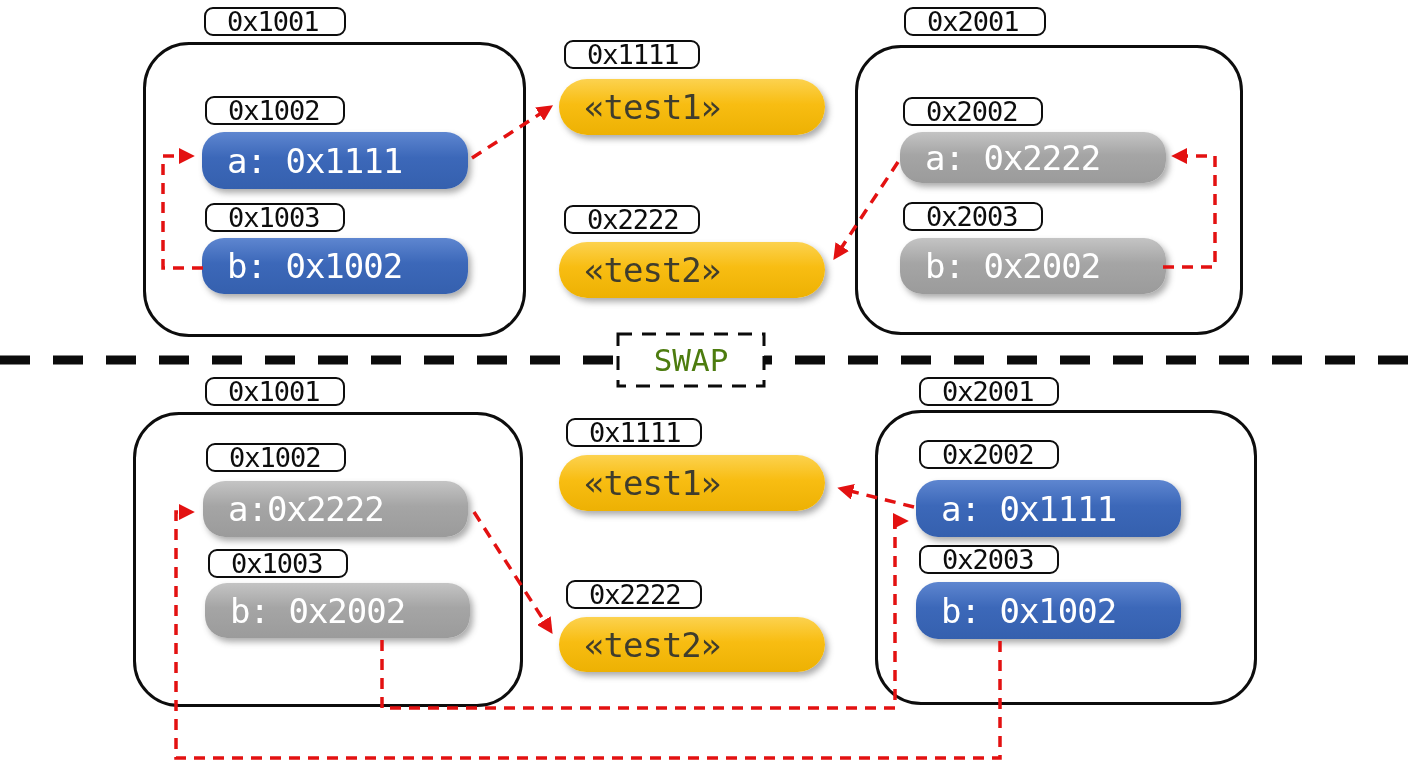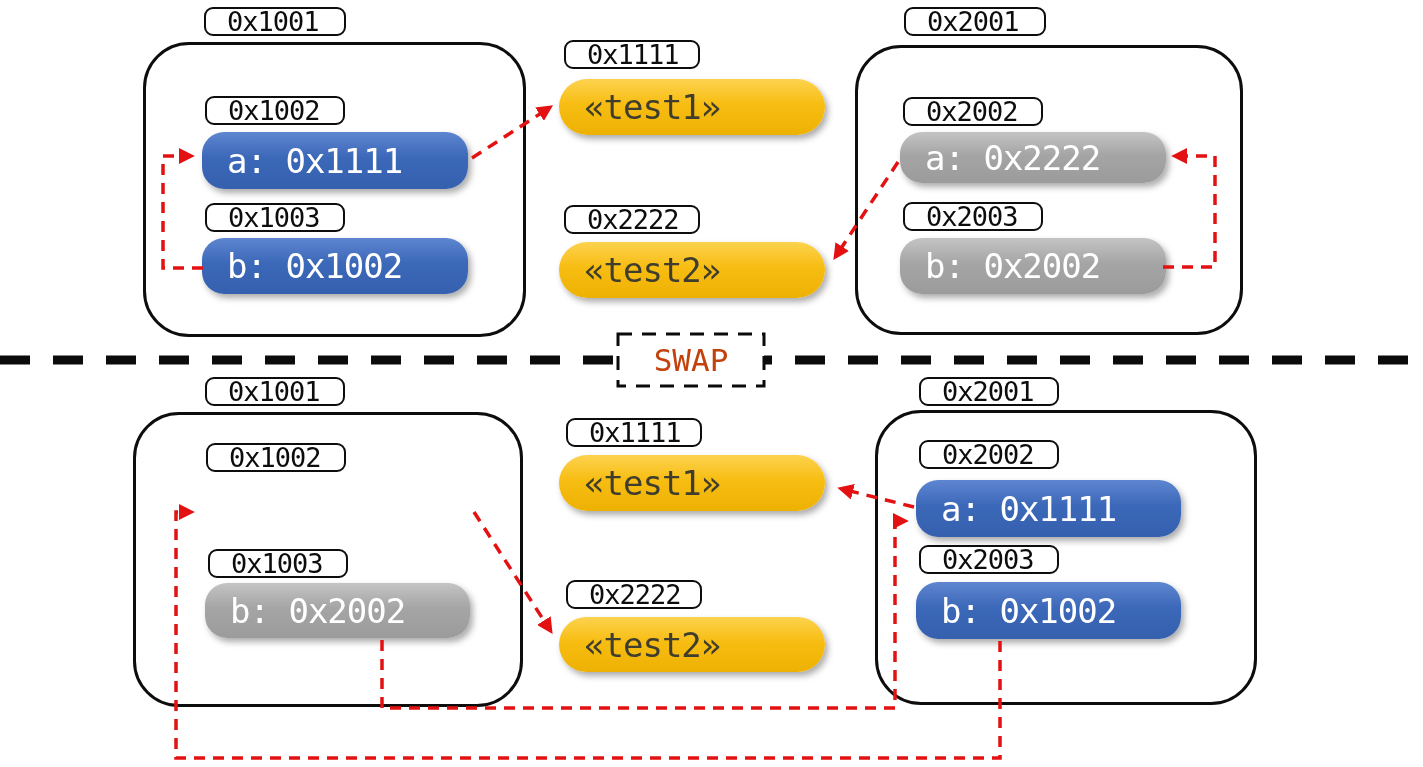--- a/index.html
+++ b/index.html
@@ -23,21 +23,21 @@
     position:absolute;border-radius:22px;display:flex;align-items:center;padding-left:25px;
     box-sizing:border-box;font-size:34px;letter-spacing:-1px;z-index:3;
     box-shadow:3px 4px 6px rgba(70,70,70,.45);
   }
   .vbox.blue{background:linear-gradient(180deg,#5e86d0 0%,#3c68b9 45%,#3560ae 100%);color:#ffffff;}
   .vbox.gray{background:linear-gradient(180deg,#c4c4c4 0%,#a5a5a5 45%,#9b9b9b 100%);color:#ffffff;}
   .vbox.yellow{background:linear-gradient(180deg,#fcd24f 0%,#f8bd12 45%,#edb103 100%);color:#3f3d2d;border-radius:28px;}
   #arrow-layer{position:absolute;left:0;top:0;z-index:4;pointer-events:none;}
   #swap-label{
     position:absolute;left:618px;top:334px;width:146px;height:52px;z-index:5;
-    display:flex;align-items:center;justify-content:center;font-size:31px;color:#c2410c;
+    display:flex;align-items:center;justify-content:center;font-size:31px;color:#4d7c0f;
   }
 </style>
 </head>
 <body>
 
 <div id="stage">
 
   <div class="frame" style="left:143px;top:42px;width:383px;height:295px;"></div>
   <div class="addr" style="left:204px;top:7px;width:142px;height:29px;">0x1001</div>
 
@@ -59,20 +59,21 @@
   <div class="addr" style="left:903px;top:97px;width:140px;height:29px;">0x2002</div>
   <div class="vbox gray" style="left:900px;top:132px;width:266px;height:51px;">a: 0x2222</div>
 
   <div class="addr" style="left:903px;top:202px;width:140px;height:29px;">0x2003</div>
   <div class="vbox gray" style="left:900px;top:238px;width:266px;height:56px;">b: 0x2002</div>
 
   <div class="frame" style="left:133px;top:412px;width:390px;height:295px;"></div>
   <div class="addr" style="left:205px;top:377px;width:140px;height:29px;">0x1001</div>
 
   <div class="addr" style="left:206px;top:443px;width:140px;height:29px;">0x1002</div>
+  <div class="vbox gray" style="left:203px;top:481px;width:265px;height:56px;">a:0x2222</div>
 
   <div class="addr" style="left:208px;top:549px;width:140px;height:29px;">0x1003</div>
   <div class="vbox gray" style="left:205px;top:583px;width:265px;height:55px;">b: 0x2002</div>
 
   <div class="addr" style="left:566px;top:418px;width:136px;height:29px;">0x1111</div>
   <div class="vbox yellow" style="left:559px;top:455px;width:266px;height:56px;">«test1»</div>
 
   <div class="addr" style="left:566px;top:580px;width:136px;height:29px;">0x2222</div>
   <div class="vbox yellow" style="left:559px;top:617px;width:266px;height:55px;">«test2»</div>
 

